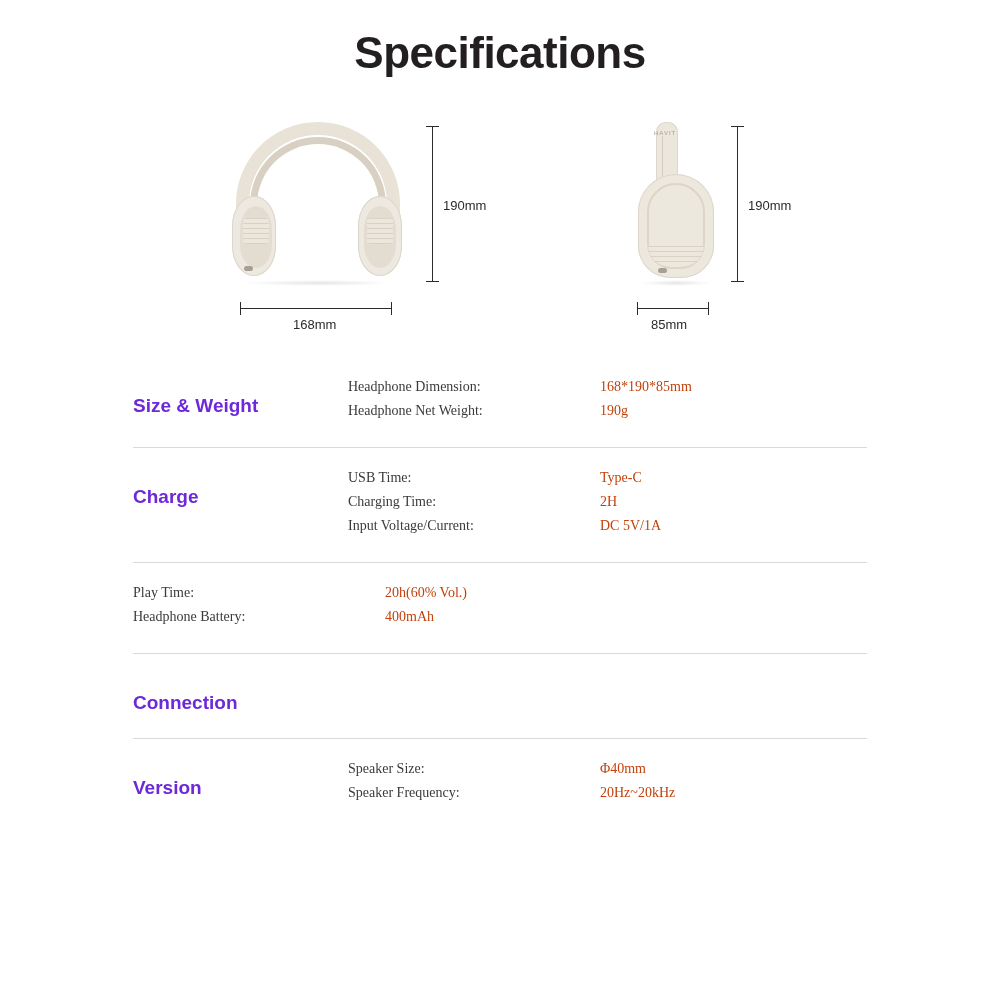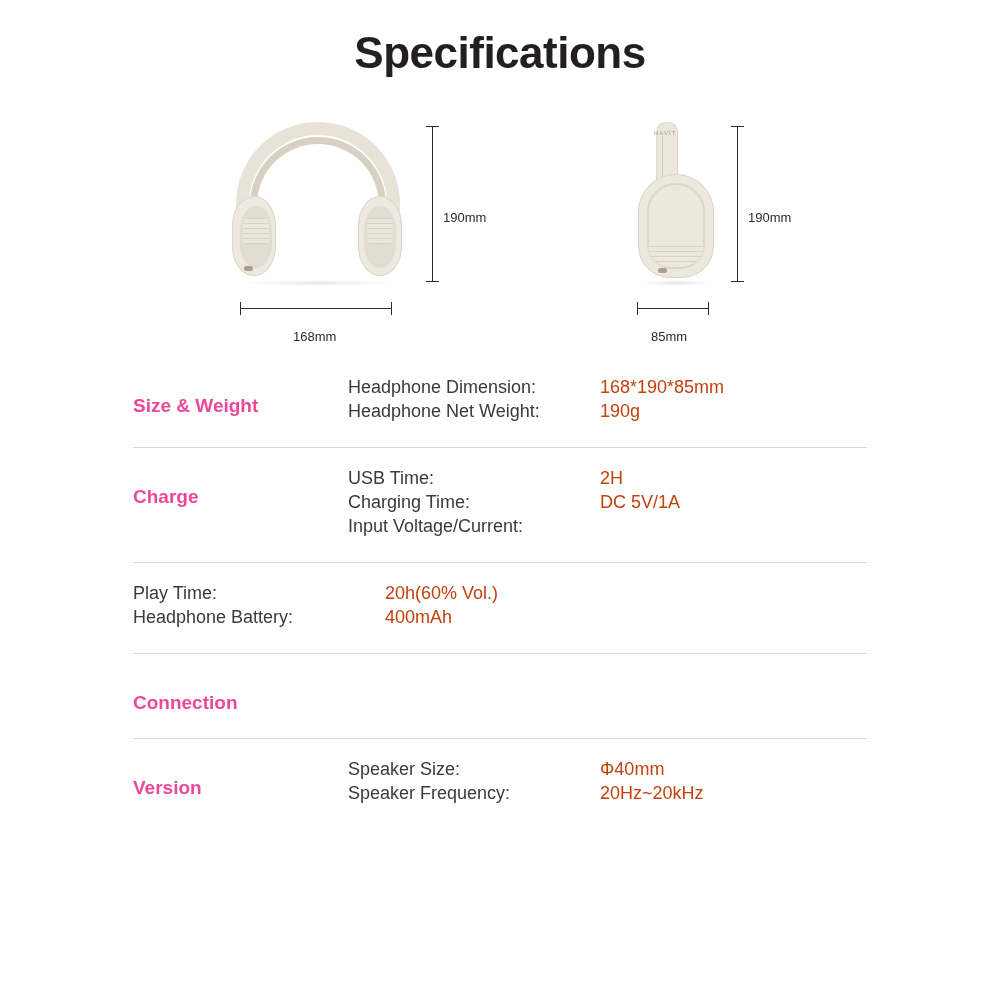--- a/index.html
+++ b/index.html
@@ -239,21 +239,20 @@
     background: #2b2b2b;
   }
   .dim-h::before { left: 0; }
   .dim-h::after { right: 0; }
 
   .dim-label {
     position: absolute;
     font-size: 13px;
     color: #2b2b2b;
     white-space: nowrap;
-    margin-top: 12px;
   }
 
   
   .specs {
     position: absolute;
     top: 375px;
     left: 133px;
     width: 734px;
   }
   .spec-row {
@@ -263,40 +262,41 @@
     padding-bottom: 24px;
     padding-top: 18px;
   }
   .spec-row:first-child { padding-top: 0; }
   .spec-row.last { border-bottom: none; }
   .spec-cat {
     width: 215px;
     flex: 0 0 215px;
     font-size: 19px;
     font-weight: bold;
-    color: #ec4899;
+    color: #6d28d9;
     padding-top: 20px;
   }
   .spec-pairs {
     flex: 1 1 auto;
     display: flex;
   }
   .spec-labels {
     width: 252px;
     flex: 0 0 252px;
   }
   .spec-values {
     flex: 1 1 auto;
   }
   .spec-line {
-    font-size: 18px;
+    font-size: 14px;
     color: #3a3a3a;
     line-height: 24px;
     height: 24px;
     white-space: nowrap;
+    font-family: Liberation Serif, serif;
   }
   .spec-values .spec-line { color: #c2410c; }
 </style>
 </head>
 <body>
 
 <div class="page">
 
   <div class="title">Specifications</div>
 
@@ -357,20 +357,21 @@
 
     <div class="spec-row">
       <div class="spec-cat">Charge</div>
       <div class="spec-pairs">
         <div class="spec-labels">
           <div class="spec-line">USB Time:</div>
           <div class="spec-line">Charging Time:</div>
           <div class="spec-line">Input Voltage/Current:</div>
         </div>
         <div class="spec-values">
+          <div class="spec-line">Type-C</div>
           <div class="spec-line">2H</div>
           <div class="spec-line">DC 5V/1A</div>
         </div>
       </div>
     </div>
 
     <div class="spec-row">
       <div class="spec-pairs">
         <div class="spec-labels">
           <div class="spec-line">Play Time:</div>

